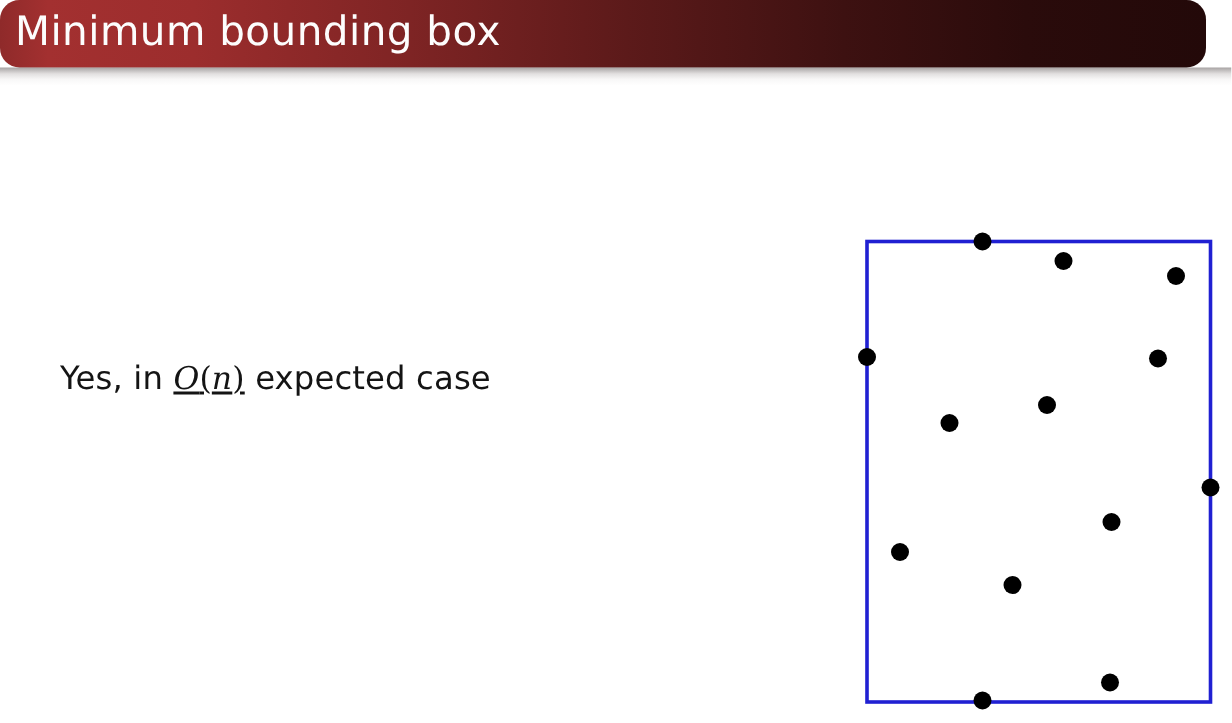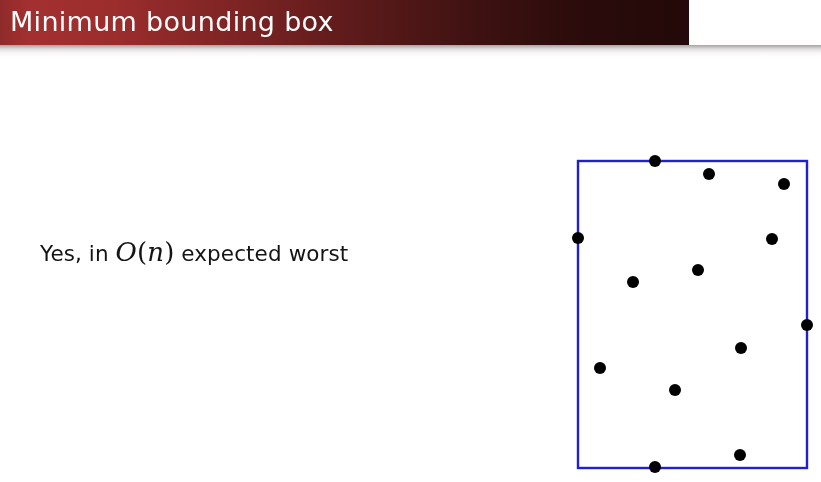--- a/index.html
+++ b/index.html
@@ -14,31 +14,32 @@
     overflow: hidden;
     font-family: "DejaVu Sans", sans-serif;
     color: #000000;
   }
 
   
   #title-bar {
     position: absolute;
     left: 0;
     top: 0;
-    width: 689px;
+    width: 804px;
     height: 45px;
     background: linear-gradient(to right,
         #8f2a2a 0%,
         #a33030 4%,
         #9c2d2d 16%,
         #7e2424 34%,
         #5c1a1a 52%,
         #3d1111 70%,
         #2a0b0b 85%,
         #230909 100%);
+    border-radius: 13px;
   }
   #title-text {
     position: absolute;
     left: 10px;
     top: 3px;
     font-size: 27px;
     line-height: 38px;
     color: #fdfdfd;
     letter-spacing: 0.3px;
     white-space: nowrap;
@@ -68,21 +69,22 @@
     line-height: 36px;
     color: #141414;
     letter-spacing: 0.1px;
   }
   .para.second {
     margin-top: 32px;
   }
   .math {
     font-family: "DejaVu Serif", serif;
     font-style: italic;
-    font-size: 26px;
+    font-size: 21px;
+    text-decoration: underline;
   }
   .math .paren {
     font-style: normal;
   }
   .math .bigo {
     font-style: italic;
   }
 
   
   #figure {
@@ -99,21 +101,21 @@
 </head>
 <body>
 
 <div id="title-bar">
   <div id="title-text">Minimum bounding box</div>
 </div>
 <div id="title-shadow"></div>
 
 <div id="body-text">
 
-  <div class="para"><span>Yes, in </span><span class="math"><span class="bigo">O</span><span class="paren">(</span><span>n</span><span class="paren">)</span></span><span> expected worst</span></div>
+  <div class="para"><span>Yes, in </span><span class="math"><span class="bigo">O</span><span class="paren">(</span><span>n</span><span class="paren">)</span></span><span> expected case</span></div>
 
 
 </div>
 
 <div id="figure">
   <svg width="261" height="337" viewBox="0 0 261 337" xmlns="http://www.w3.org/2000/svg">
     <rect id="bbox-rect" x="18" y="16" width="229" height="307" fill="none" stroke="#2020d2" stroke-width="2.4"></rect>
     <g id="points-group">
         <circle cx="95" cy="16" r="6" fill="#000000"></circle>
         <circle cx="18" cy="93" r="6" fill="#000000"></circle>

